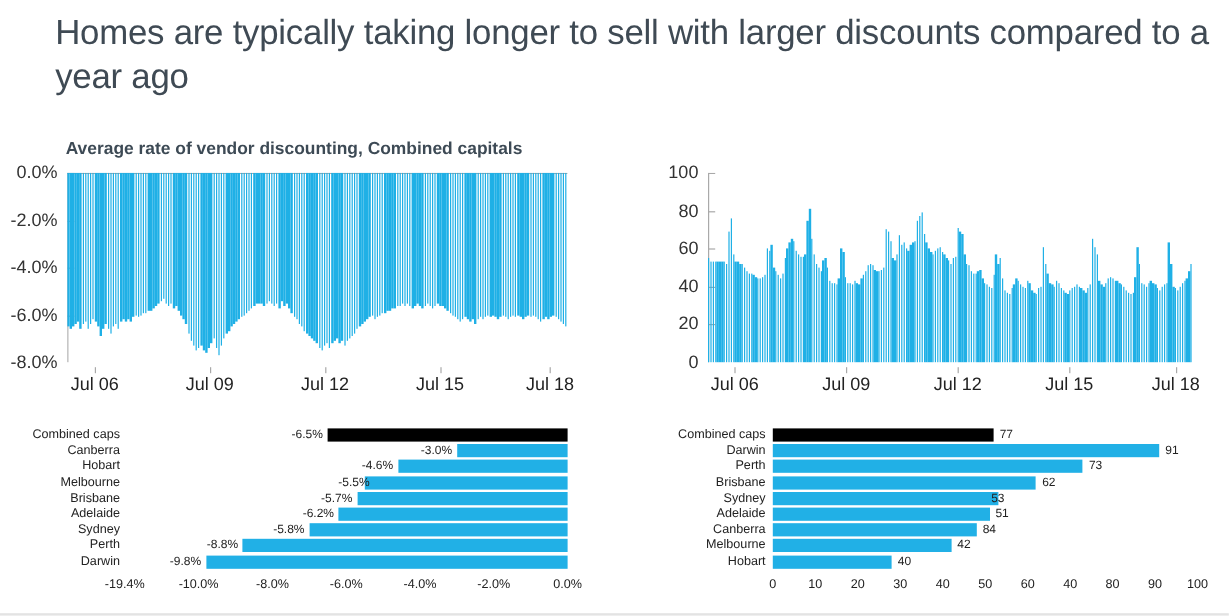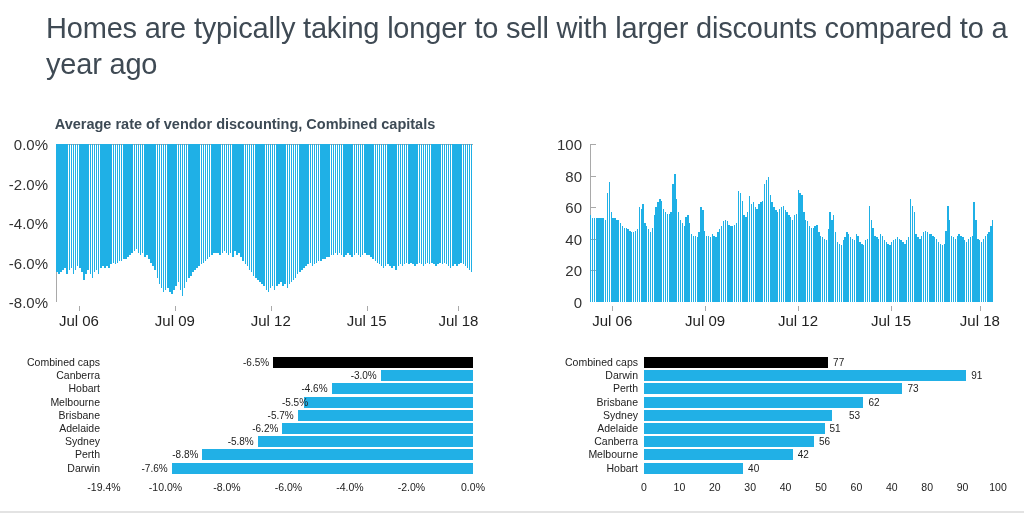--- a/index.html
+++ b/index.html
@@ -588,21 +588,21 @@
       <div class="hb-val" style="left: 219.75px; width: 34px; text-align: right;">-5.8%</div>
     </div>
     <div class="hb-row" style="top: 92.4px;">
       <div class="hb-label" style="left: 0px; width: 100px;">Perth</div>
       <div class="hb-bar" style="left: 202.4px; width: 270.6px;"></div>
       <div class="hb-val" style="left: 164.4px; width: 34px; text-align: right;">-8.8%</div>
     </div>
     <div class="hb-row" style="top: 105.6px;">
       <div class="hb-label" style="left: 0px; width: 100px;">Darwin</div>
       <div class="hb-bar" style="left: 171.65px; width: 301.35px;"></div>
-      <div class="hb-val" style="left: 133.65px; width: 34px; text-align: right;">-7.6%</div>
+      <div class="hb-val" style="left: 133.65px; width: 34px; text-align: right;">-9.8%</div>
     </div>
     <div class="hb-axis" style="top: 124.8px;">
       <span style="left: 104px;">-19.4%</span>
       <span style="left: 165.5px;">-10.0%</span>
       <span style="left: 227px;">-8.0%</span>
       <span style="left: 288.5px;">-6.0%</span>
       <span style="left: 350px;">-4.0%</span>
       <span style="left: 411.5px;">-2.0%</span>
       <span style="left: 473px;">0.0%</span>
     </div>
@@ -625,31 +625,31 @@
       <div class="hb-val" style="left: 387.42px;">73</div>
     </div>
     <div class="hb-row" style="top: 39.6px;">
       <div class="hb-label" style="left: 0px; width: 118px;">Brisbane</div>
       <div class="hb-bar" style="left: 124px; width: 219.48px;"></div>
       <div class="hb-val" style="left: 348.48px;">62</div>
     </div>
     <div class="hb-row" style="top: 52.8px;">
       <div class="hb-label" style="left: 0px; width: 118px;">Sydney</div>
       <div class="hb-bar" style="left: 124px; width: 187.62px;"></div>
-      <div class="hb-val" style="left: 329px;">53</div>
+      <div class="hb-val" style="left: 306px;">53</div>
     </div>
     <div class="hb-row" style="top: 66px;">
       <div class="hb-label" style="left: 0px; width: 118px;">Adelaide</div>
       <div class="hb-bar" style="left: 124px; width: 180.54px;"></div>
       <div class="hb-val" style="left: 309.54px;">51</div>
     </div>
     <div class="hb-row" style="top: 79.2px;">
       <div class="hb-label" style="left: 0px; width: 118px;">Canberra</div>
       <div class="hb-bar" style="left: 124px; width: 169.92px;"></div>
-      <div class="hb-val" style="left: 298.92px;">56</div>
+      <div class="hb-val" style="left: 298.92px;">84</div>
     </div>
     <div class="hb-row" style="top: 92.4px;">
       <div class="hb-label" style="left: 0px; width: 118px;">Melbourne</div>
       <div class="hb-bar" style="left: 124px; width: 148.68px;"></div>
       <div class="hb-val" style="left: 277.68px;">42</div>
     </div>
     <div class="hb-row" style="top: 105.6px;">
       <div class="hb-label" style="left: 0px; width: 118px;">Hobart</div>
       <div class="hb-bar" style="left: 124px; width: 99.12px;"></div>
       <div class="hb-val" style="left: 228.12px;">40</div>

